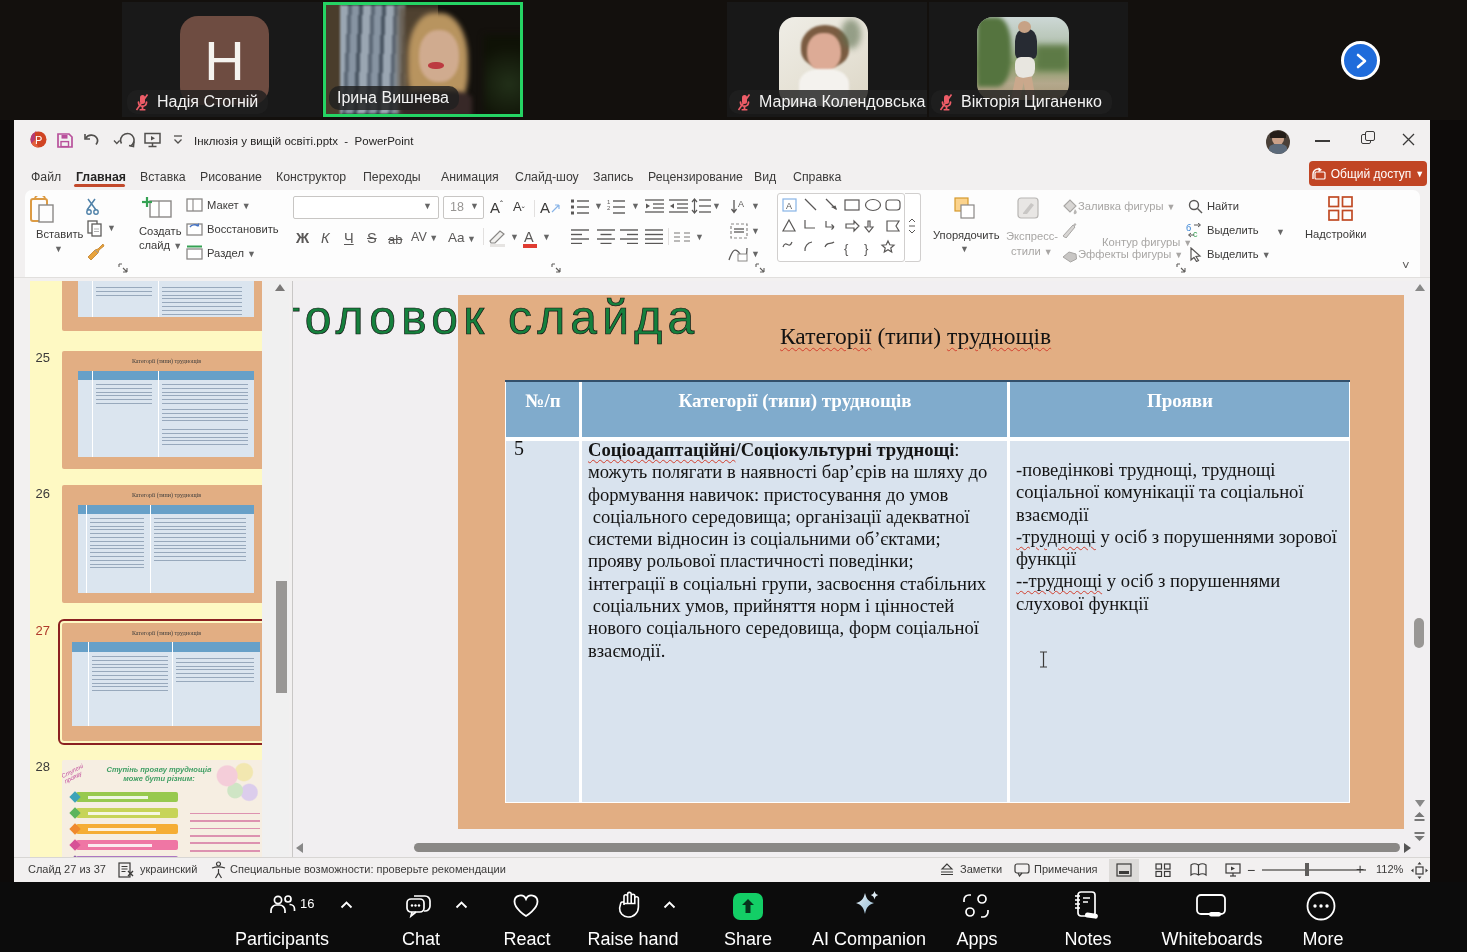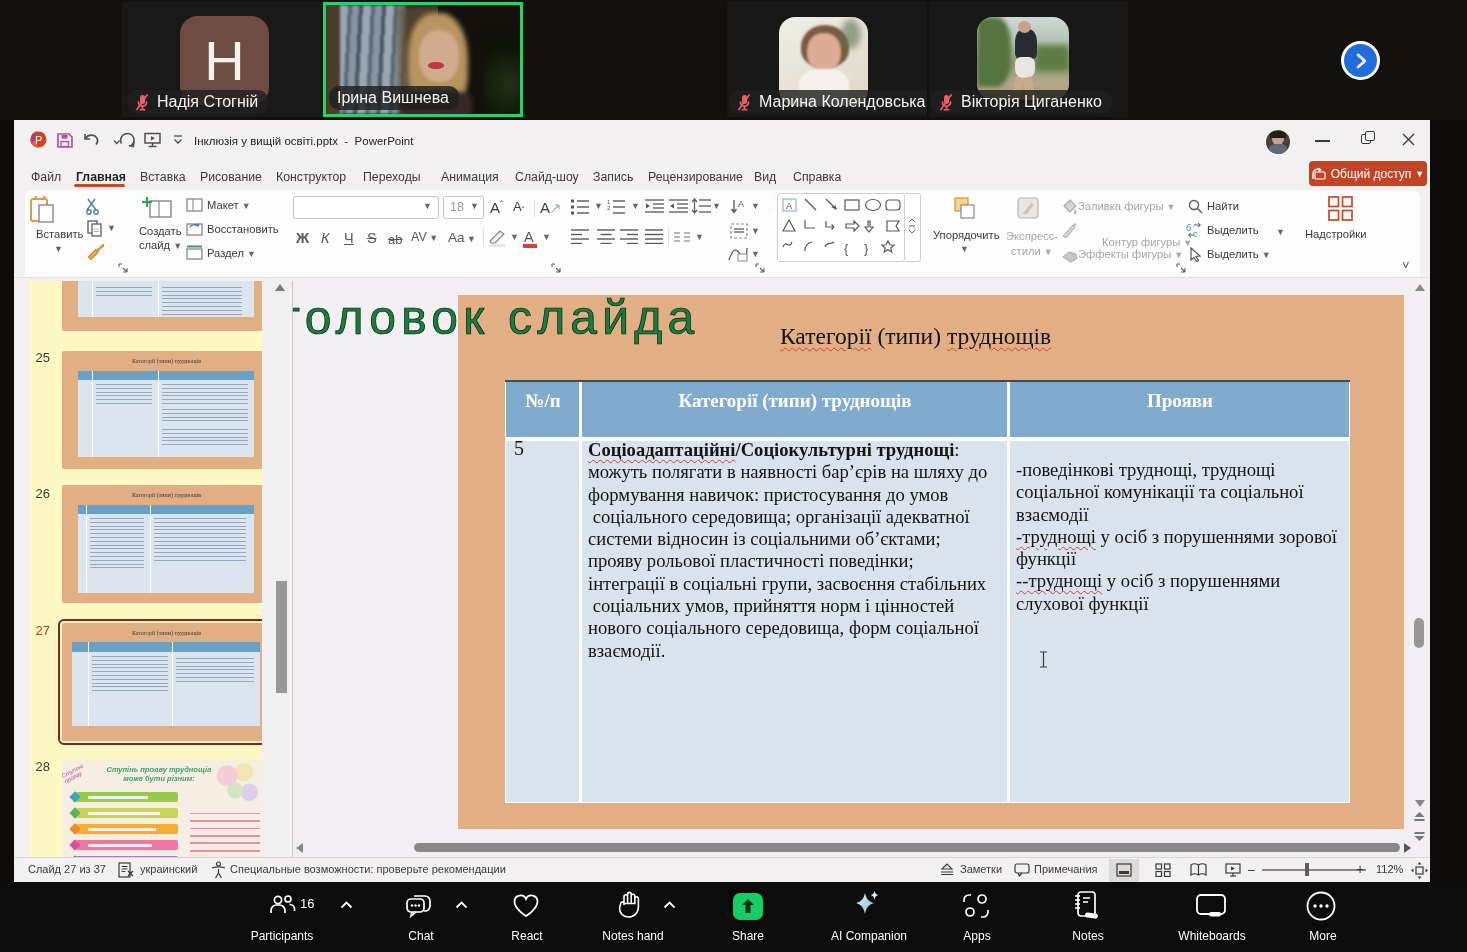--- a/index.html
+++ b/index.html
@@ -47,21 +47,21 @@
 
   .hdr { position:absolute; text-align:center; font-size:19px; font-weight:bold; color:#fff; }
   .celltext { position:absolute; font-size:18.6px; line-height:22.3px; color:#141414; white-space:pre-line; }
   .sq { text-decoration:underline; text-decoration-style:wavy; text-decoration-color:#d23f2e; text-decoration-thickness:1px; text-underline-offset:3px; }
 
   
   #statusbar { position:absolute; left:0; top:737px; width:1416px; height:25px; background:#f2f0f0; border-top:1px solid #d8d6d4; font-size:11px; color:#3b3a39; }
 
   
   #zbar { position:absolute; left:0; top:882px; width:1467px; height:70px; background:#0c0c0c; }
-  .zlabel { position:absolute; top:47px; color:#fff; font-size:12px; white-space:nowrap; transform:translateX(-50%); }
+  .zlabel { position:absolute; top:47px; color:#fff; font-size:18px; white-space:nowrap; transform:translateX(-50%); }
 </style>
 </head>
 <body>
 <div id="stage">
   <div id="strip">
 
     <div class="tile" style="left:122px; width:200px; background:#191919;">
       <div class="avatar" style="left:58px; top:14px; width:89px; height:89px; background:#6e4c41; border-radius:18px; display:flex; align-items:center; justify-content:center;">
         <span style="color:#f5f3ef; font-size:56px;">H</span>
       </div>
@@ -726,21 +726,21 @@
       </svg>
     <div class="zlabel" style="left:527px;">React</div>
     <svg class="abs" style="left:616px; top:8px;" width="28" height="30" viewBox="0 0 28 30">
         <g fill="none" stroke="#fff" stroke-width="1.6">
           <path d="M8 15V6.5a1.8 1.8 0 013.6 0V13M11.6 13V4.2a1.8 1.8 0 013.6 0V13M15.2 13V6a1.8 1.8 0 013.6 0v7M18.8 13.5V8.5a1.8 1.8 0 013.6 0V17a10 10 0 01-10 10h-.5A8.5 8.5 0 013.6 18l1.2-5a1.7 1.7 0 013.2.5z"></path>
         </g>
       </svg>
     <svg class="abs" style="left:663px; top:19px;" width="13" height="8" viewBox="0 0 13 8">
         <path d="M1.5 6.5L6.5 1.5l5 5" fill="none" stroke="#fff" stroke-width="1.8"></path>
       </svg>
-    <div class="zlabel" style="left:633px;">Notes hand</div>
+    <div class="zlabel" style="left:633px;">Raise hand</div>
     <div class="abs" style="left:733px; top:11px; width:30px; height:27px; background:#13ce66; border-radius:7px;">
       <svg width="30" height="27" viewBox="0 0 30 27">
           <path d="M15 6l6 6h-3.5v8h-5v-8H9z" fill="#07331c"></path>
         </svg>
     </div>
     <div class="zlabel" style="left:748px;">Share</div>
     <svg class="abs" style="left:850px; top:7px;" width="34" height="33" viewBox="0 0 34 33">
       <defs>
           <linearGradient id="aig" x1="0" y1="0" x2="1" y2="1">
             <stop offset="0" stop-color="#eef6fb"></stop>

